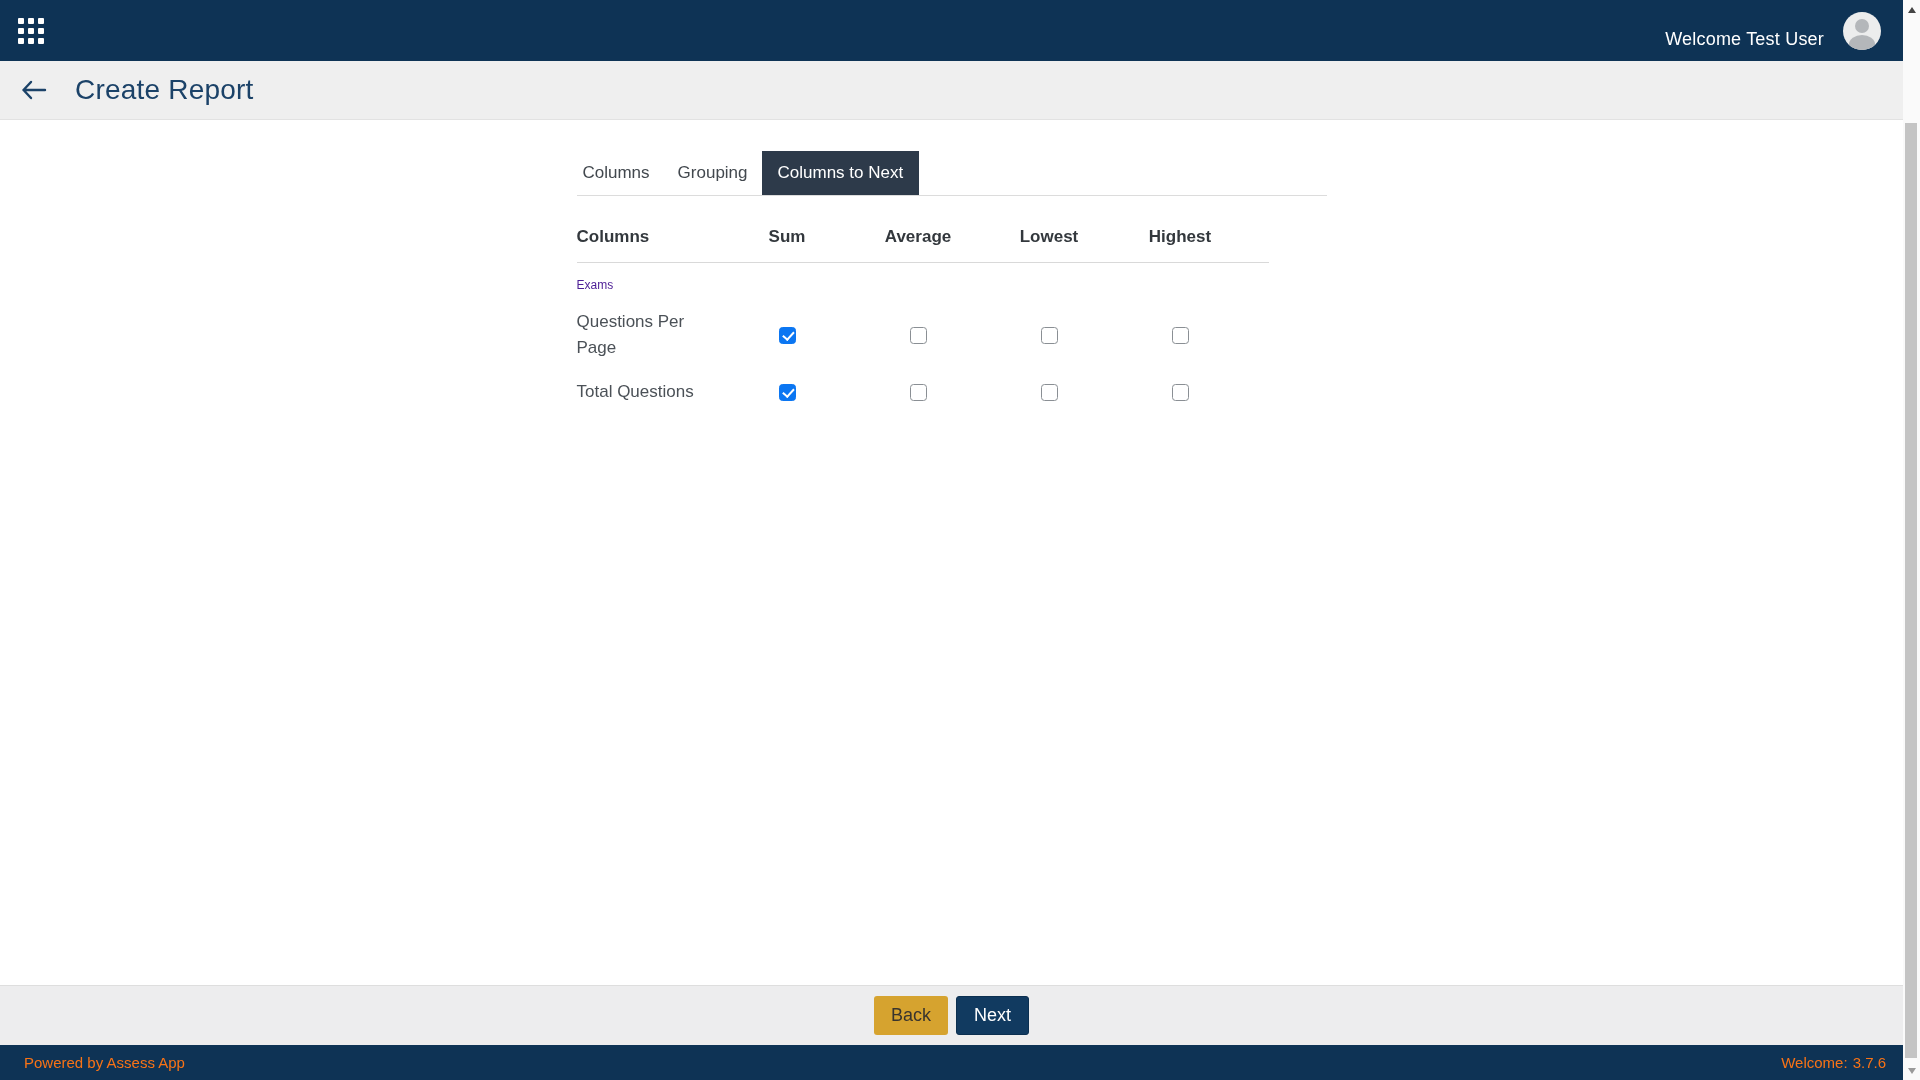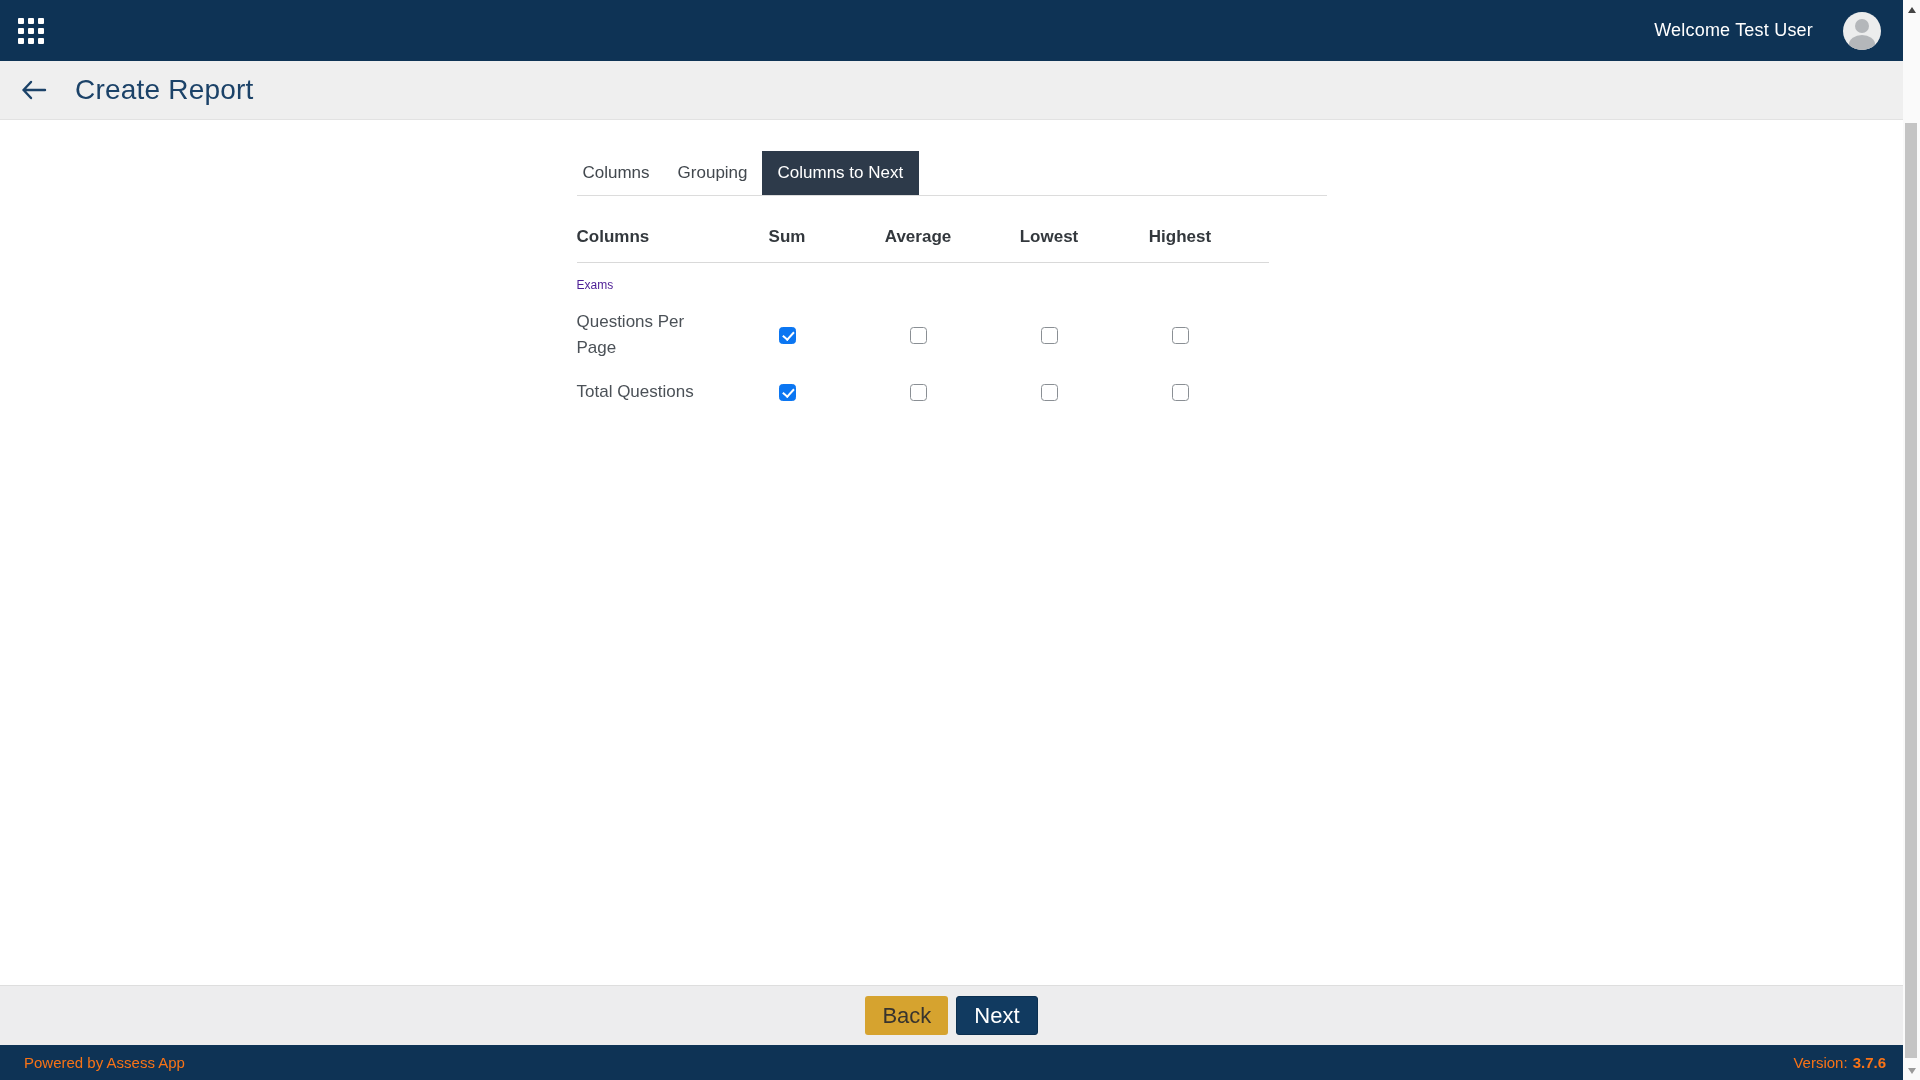--- a/index.html
+++ b/index.html
@@ -15,21 +15,21 @@
   .topbar {
     height: 61px; background: #0e3355; flex: 0 0 61px;
     display: flex; align-items: center; justify-content: space-between;
     padding: 0 22px 0 18px;
   }
   .grid-icon {
     display: grid; grid-template-columns: repeat(3, 6px); grid-template-rows: repeat(3, 6px);
     gap: 4px; cursor: pointer;
   }
   .grid-icon span { background: #ffffff; border-radius: 1px; }
-  .topbar-right { display: flex; align-items: center; gap: 30px; }
+  .topbar-right { display: flex; align-items: flex-end; gap: 19px; }
   .welcome-text { color: #ffffff; font-size: 18px; letter-spacing: 0.2px; }
   .avatar {
     width: 38px; height: 38px; border-radius: 50%; background: #eceded;
     overflow: hidden; position: relative; cursor: pointer; flex: 0 0 38px;
   }
   .avatar .head {
     position: absolute; top: 7px; left: 50%; transform: translateX(-50%);
     width: 14px; height: 14px; border-radius: 50%; background: #b4b7ba;
   }
   .avatar .body {
@@ -81,33 +81,33 @@
     width: 4.5px; height: 9px; border: solid #ffffff; border-width: 0 2.2px 2.2px 0;
     transform: rotate(42deg);
   }
 
   
   .action-bar {
     height: 60px; flex: 0 0 60px; background: #ededee; border-top: 1px solid #dedede;
     display: flex; align-items: center; justify-content: center; gap: 8px;
   }
   .btn {
-    height: 39px; padding: 0 17px; font-size: 22px; font-family: inherit;
+    height: 39px; padding: 0 17px; font-size: 18px; font-family: inherit;
     border-radius: 3px; cursor: pointer; border: none;
   }
   .btn-back { background: #d6a32f; color: #38342e; }
   .btn-next { background: #113a60; color: #ffffff; border: 1px solid #0b2f50; }
 
   
   .statusbar {
     height: 35px; flex: 0 0 35px; background: #0e3355; color: #f97316;
     display: flex; align-items: center; justify-content: space-between;
     padding: 0 17px 0 24px; font-size: 15px;
   }
-  .version-value { font-weight: bold; margin-left: 5px; }
+  .version-value { font-weight: normal; margin-left: 5px; }
   .version-wrap { display: flex; align-items: center; }
 
   
   .scrollbar {
     position: fixed; top: 0; right: 0; width: 17px; height: 1080px;
     background: #fafafa; z-index: 50;
   }
   .sb-arrow-up {
     position: absolute; top: 7px; left: 50%; transform: translateX(-50%);
     width: 0; height: 0; border-left: 4.5px solid transparent;
@@ -215,21 +215,21 @@
   </div>
 
   <div class="action-bar">
     <button class="btn btn-back">Back</button>
     <button class="btn btn-next">Next</button>
   </div>
 
   <div class="statusbar">
     <span>Powered by Assess App</span>
     <span class="version-wrap">
-      <span>Version:</span>
+      <span>Welcome:</span>
       <span class="version-value">3.7.6</span>
     </span>
   </div>
 
 </div>
 
 <div class="scrollbar">
   <div class="sb-arrow-up"></div>
   <div class="sb-thumb"></div>
   <div class="sb-arrow-down"></div>

